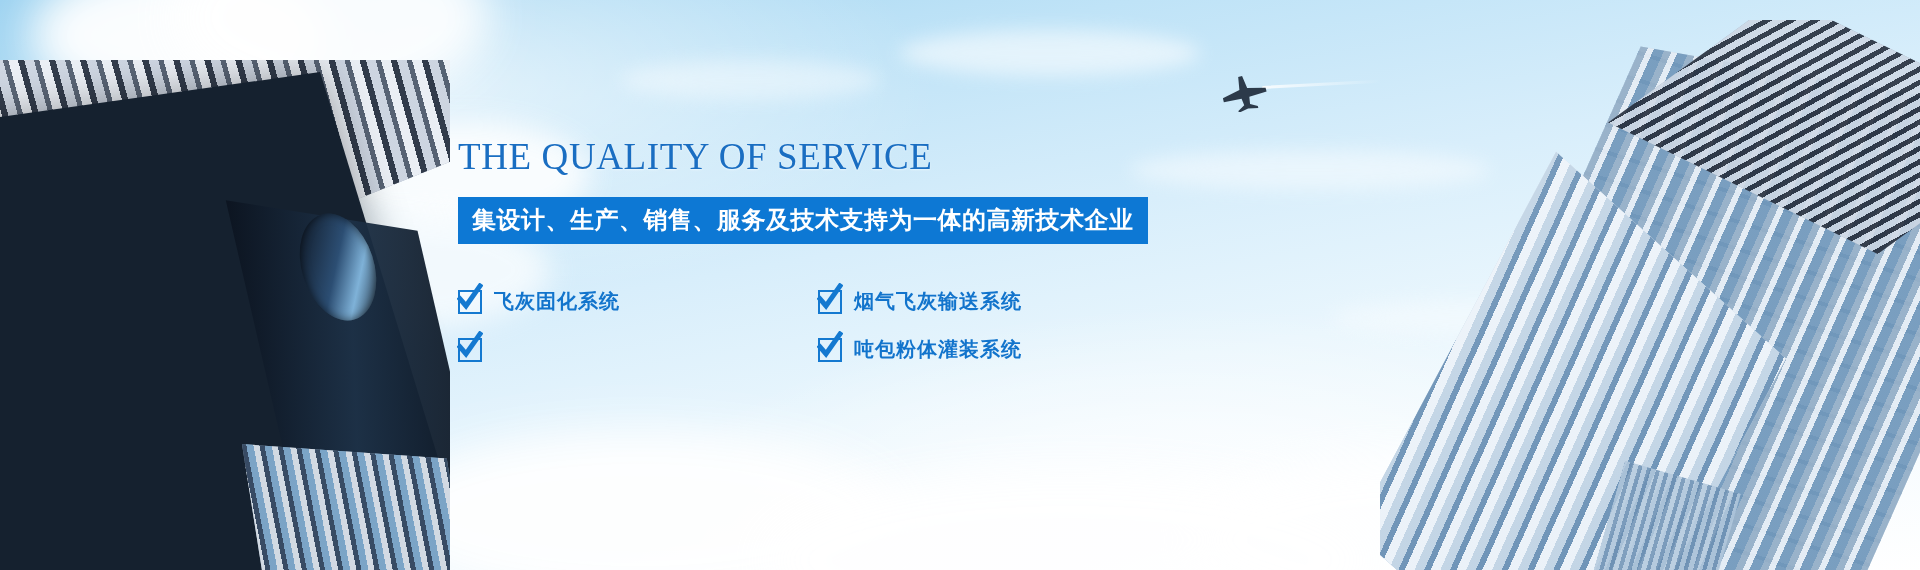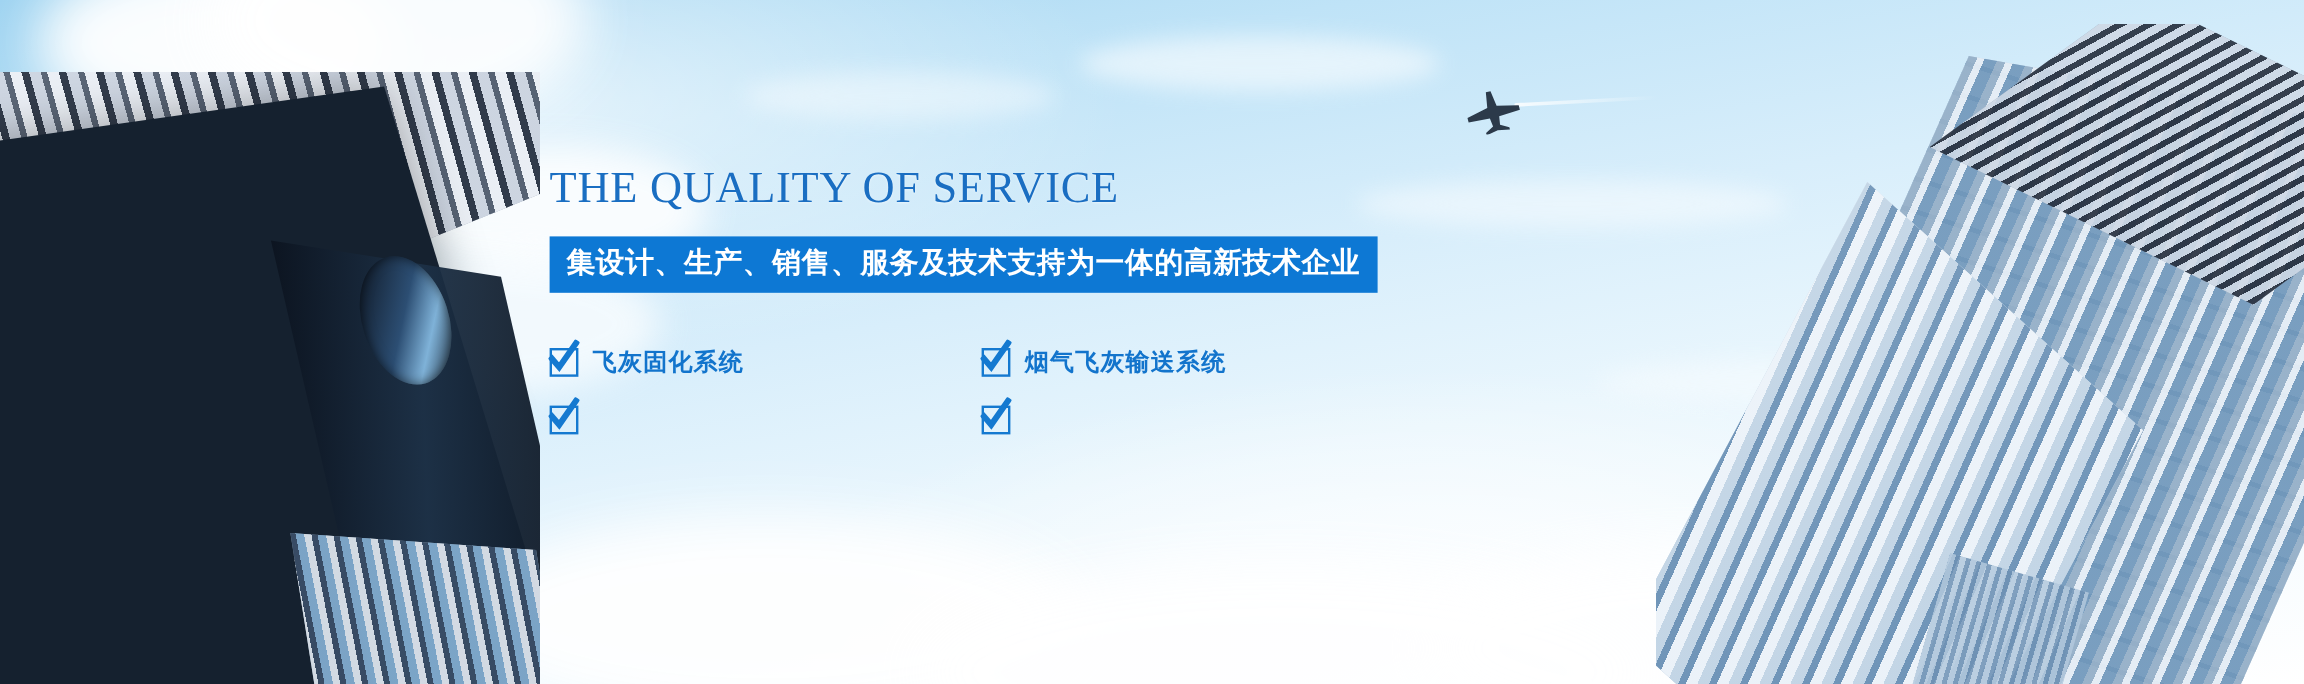--- a/index.html
+++ b/index.html
@@ -333,17 +333,18 @@
         </span>
       </div>
 
 
       <div class="feature">
         <span class="chk">
           <svg width="26" height="30" viewBox="0 0 26 30">
               <path d="M3 16 L9 23 L23 3" stroke="#1479d0" stroke-width="5" fill="none" stroke-linecap="square"></path>
             </svg>
         </span>
+        <span class="feature-label">吨包粉体灌装系统</span>
       </div>
 
     </div>
   </div>
 </div>
 
 </body></html>

